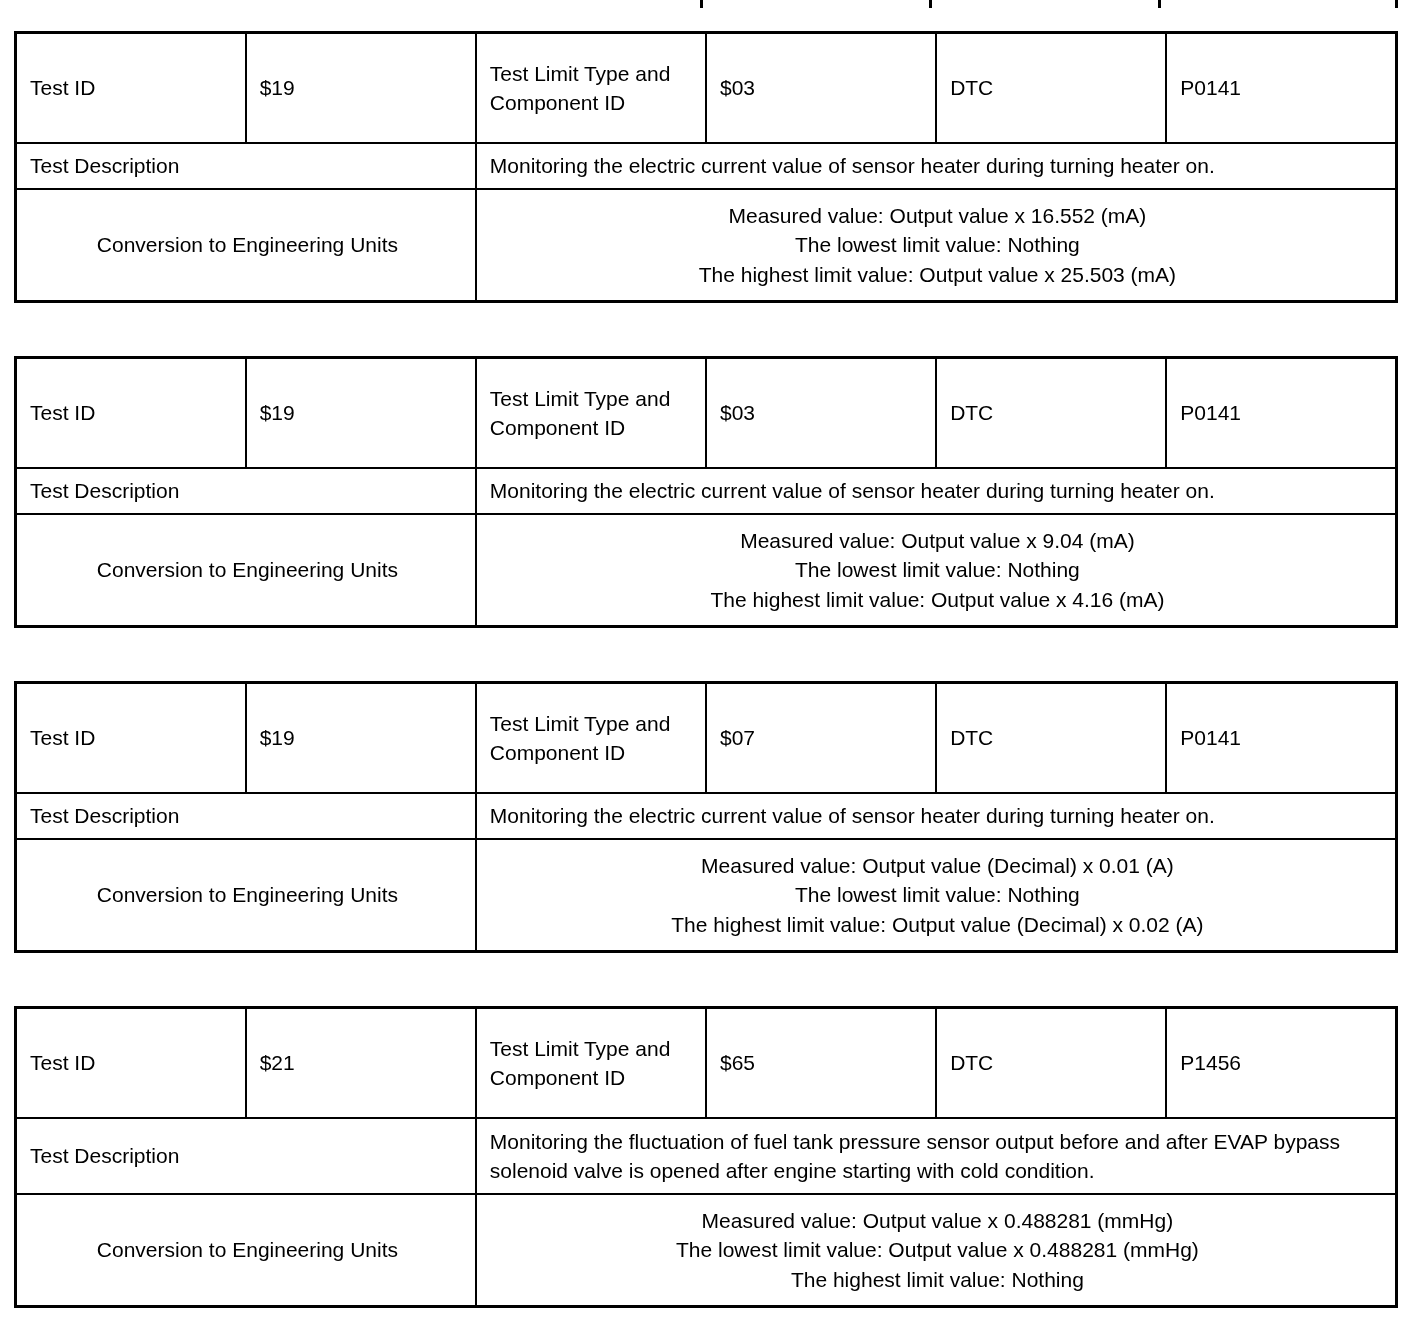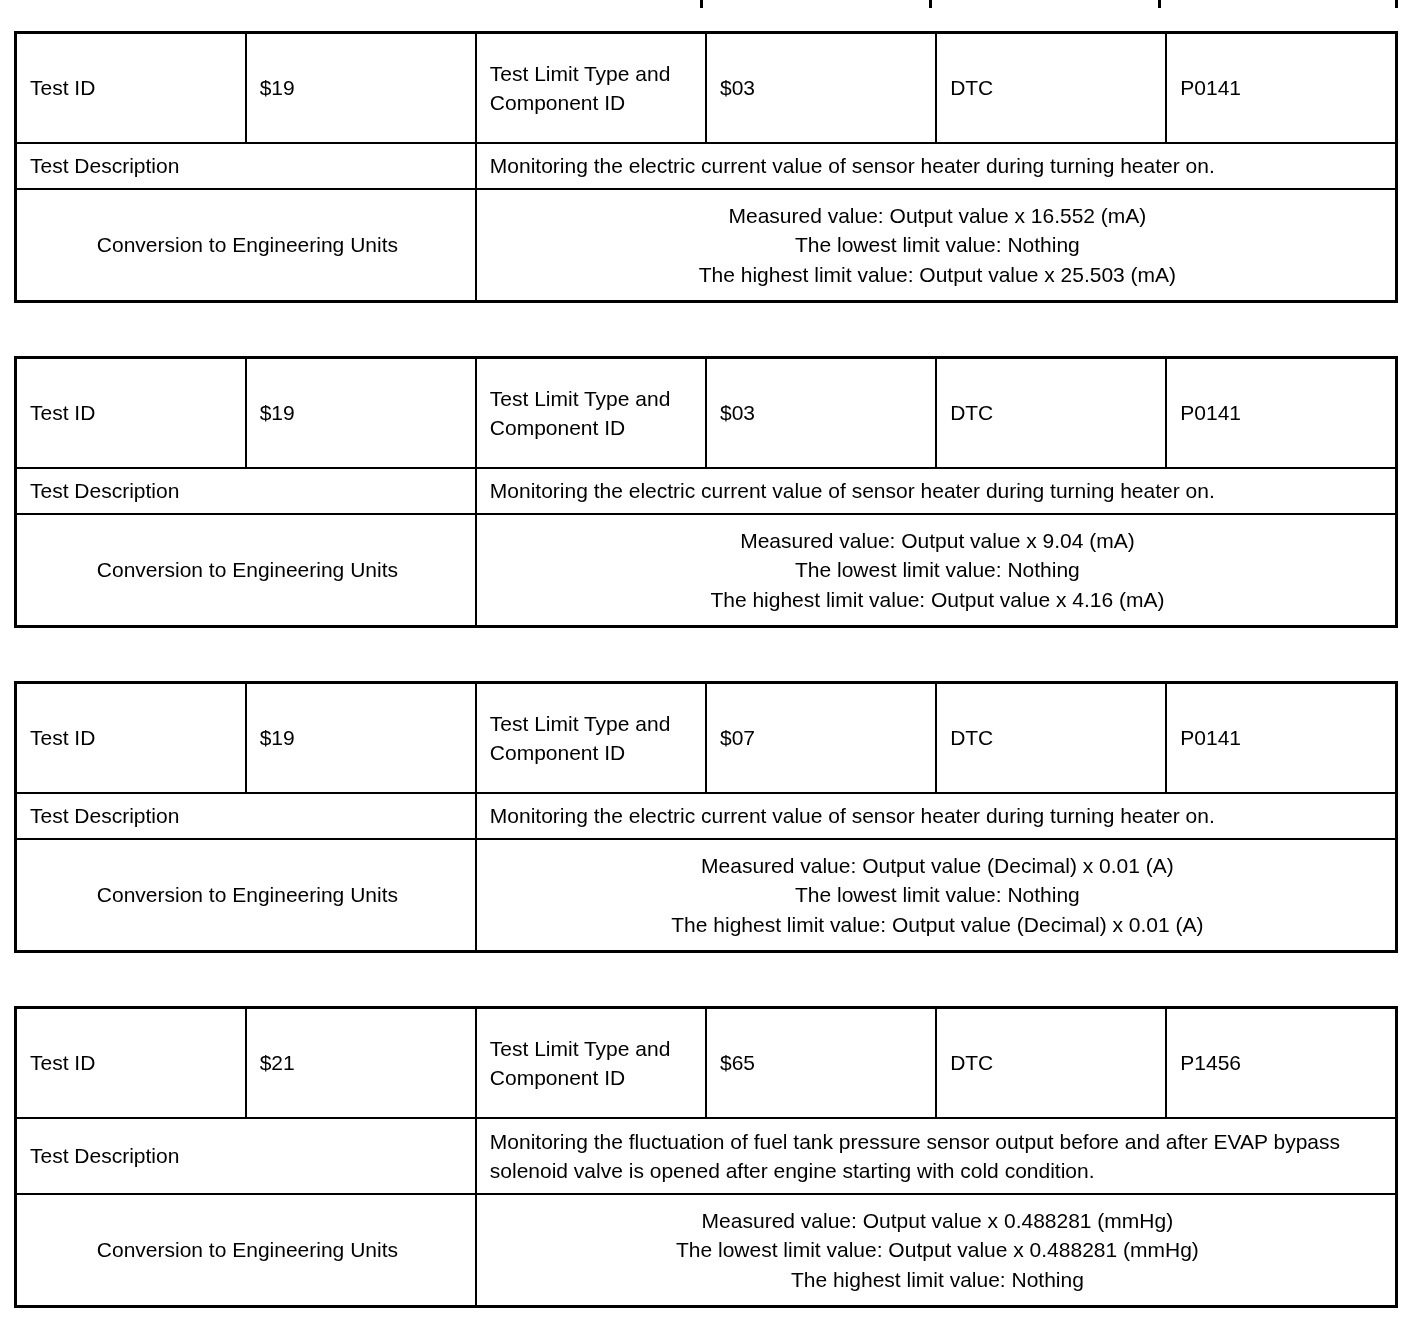--- a/index.html
+++ b/index.html
@@ -165,21 +165,21 @@
         </tr>
         <tr class="r2">
           <td colspan="2">Test Description</td>
           <td colspan="4">Monitoring the electric current value of sensor heater during turning heater on.</td>
         </tr>
         <tr class="r3">
           <td colspan="2">Conversion to Engineering Units</td>
           <td colspan="4" class="conv-cell">
             <div>Measured value: Output value (Decimal) x 0.01 (A)</div>
             <div>The lowest limit value: Nothing</div>
-            <div>The highest limit value: Output value (Decimal) x 0.01 (A)</div>
+            <div>The highest limit value: Output value (Decimal) x 0.02 (A)</div>
           </td>
         </tr>
       </tbody>
     </table>
 
     <table class="spec">
       <colgroup>
           <col class="c">
           <col class="c">
           <col class="c">

